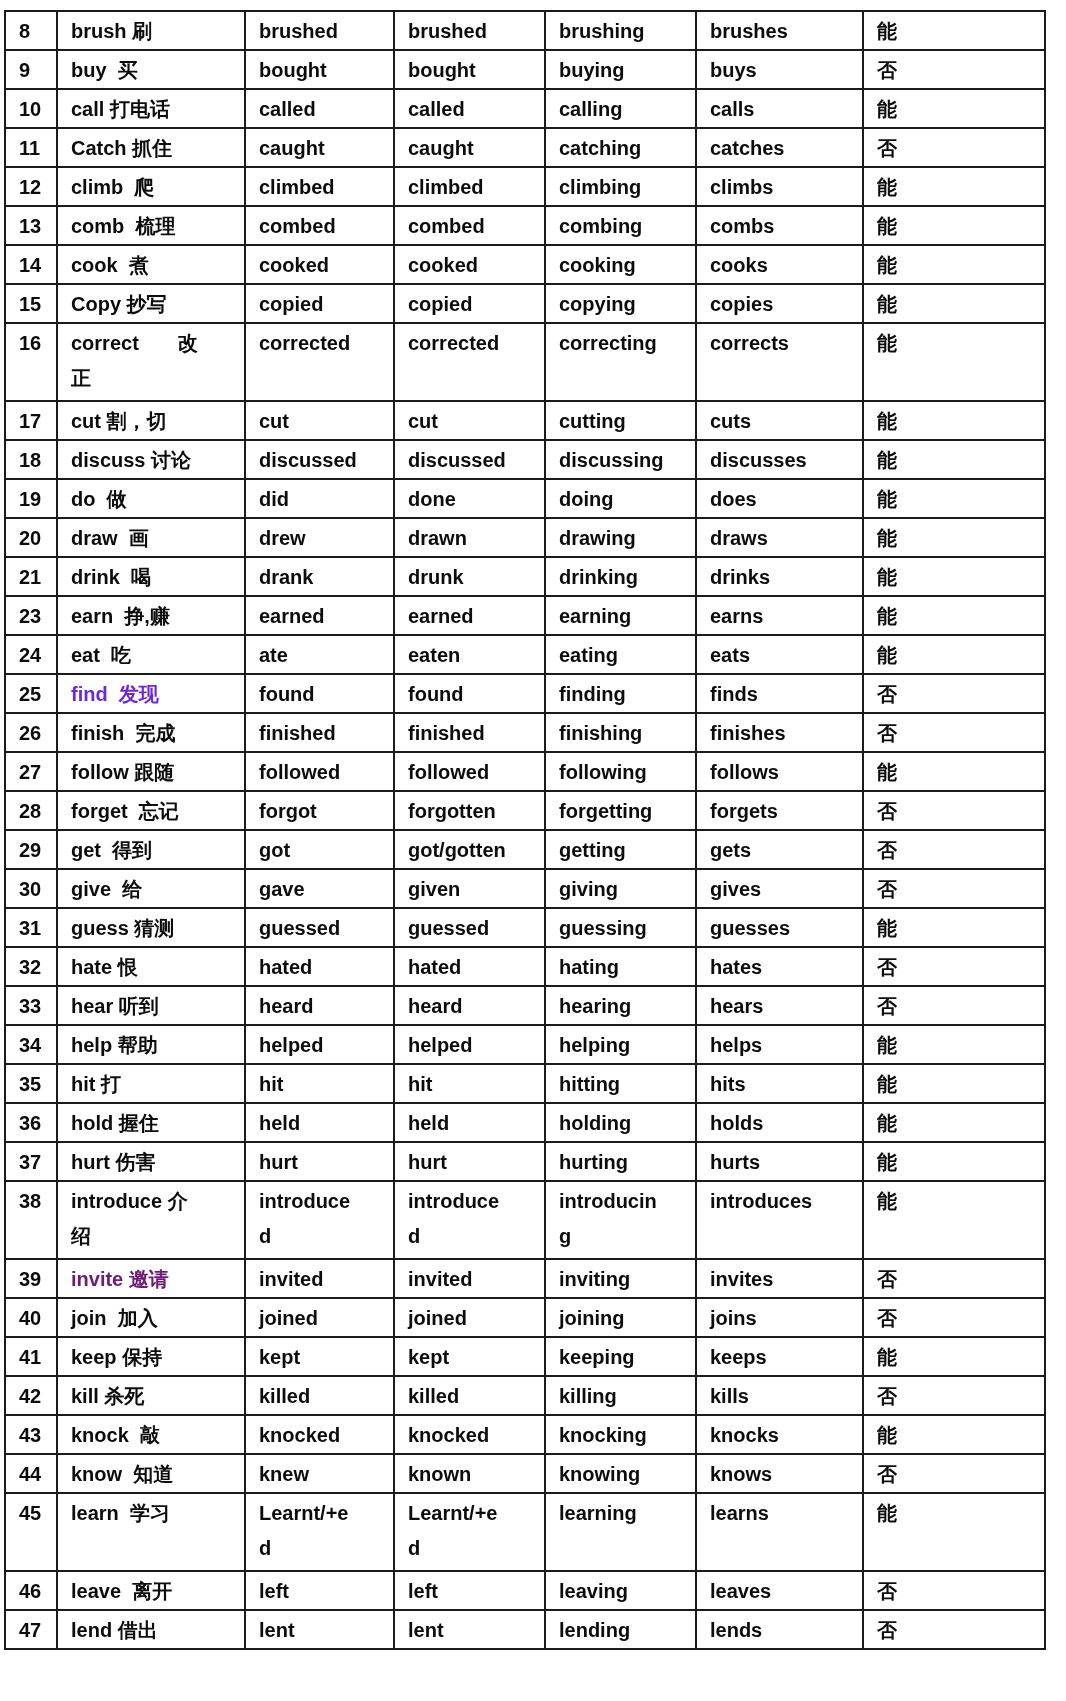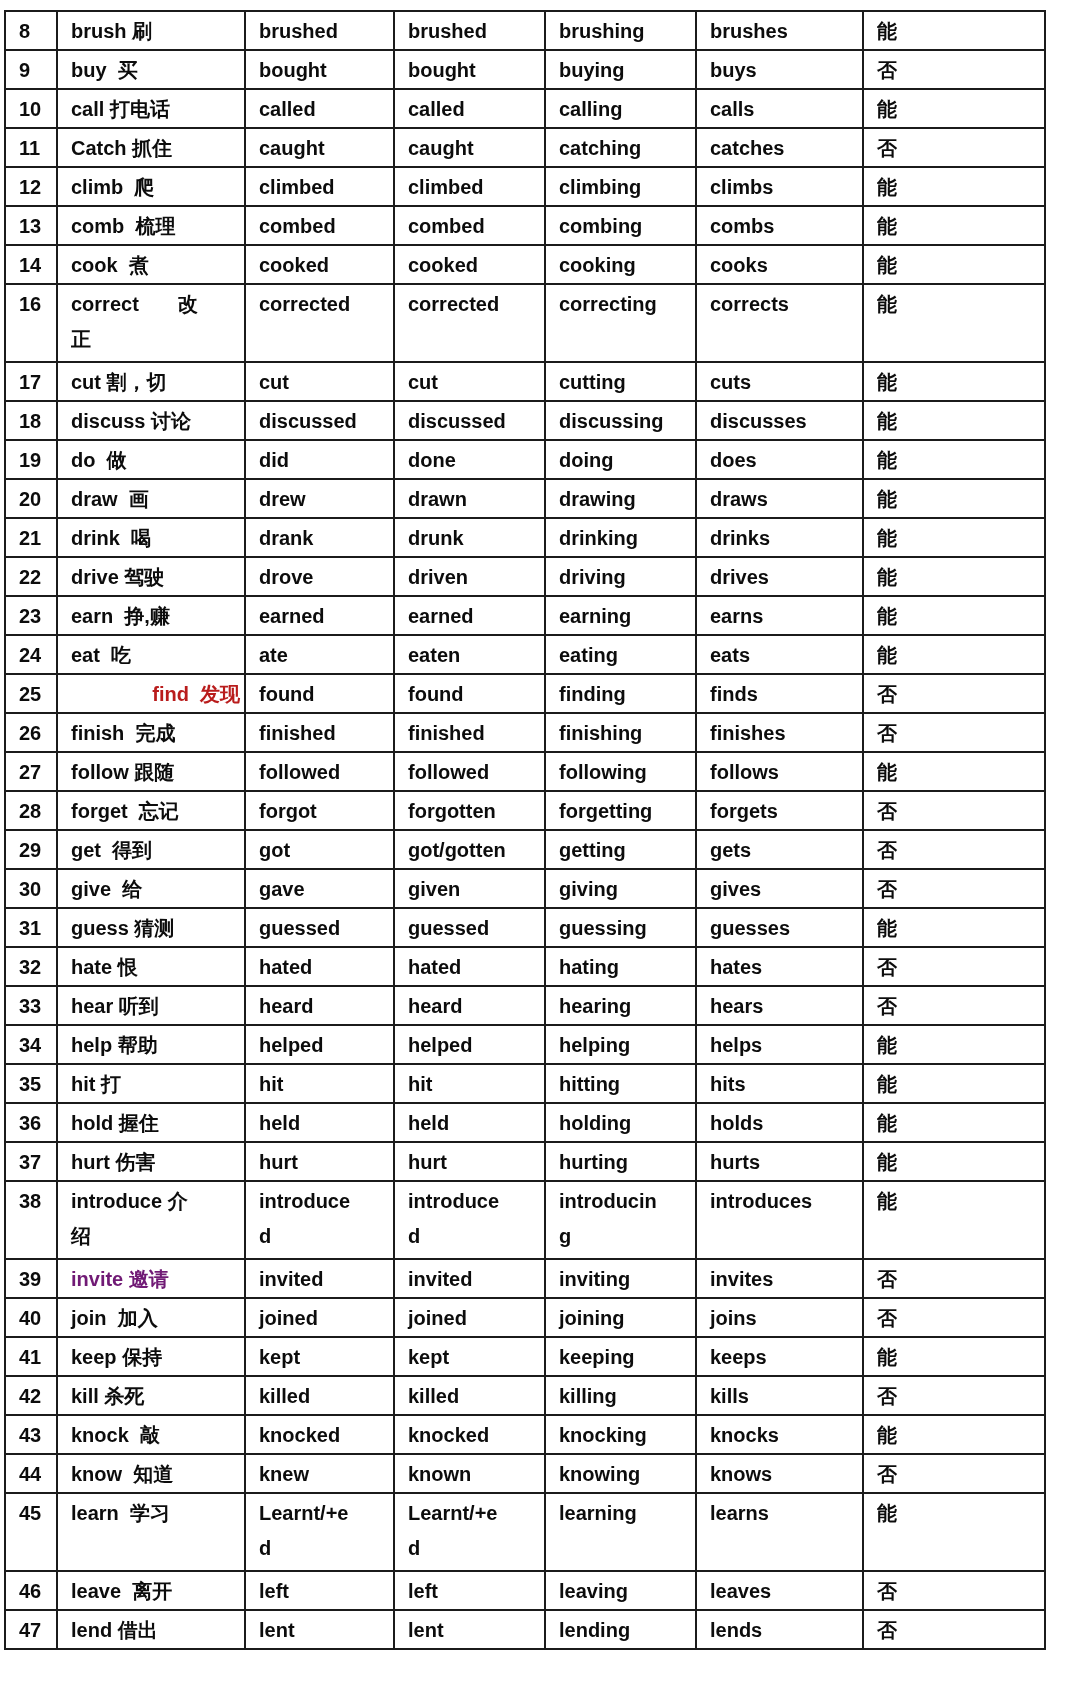--- a/index.html
+++ b/index.html
@@ -106,20 +106,29 @@
   </tr>
         <tr>
     <td class="num-cell" style="border-color: rgb(27, 27, 27); color: rgb(12, 12, 12);">14</td>
     <td class="verb-cell" style="border-color: rgb(27, 27, 27); color: rgb(12, 12, 12);">cook  煮</td>
     <td class="past-cell" style="border-color: rgb(27, 27, 27); color: rgb(12, 12, 12);">cooked</td>
     <td class="pp-cell" style="border-color: rgb(27, 27, 27); color: rgb(12, 12, 12);">cooked</td>
     <td class="ing-cell" style="border-color: rgb(27, 27, 27); color: rgb(12, 12, 12);">cooking</td>
     <td class="third-cell" style="border-color: rgb(27, 27, 27); color: rgb(12, 12, 12);">cooks</td>
     <td class="flag-cell" style="border-color: rgb(27, 27, 27); color: rgb(12, 12, 12);">能</td>
   </tr>
+        <tr>
+    <td class="num-cell" style="border-color: rgb(27, 27, 27); color: rgb(12, 12, 12);">15</td>
+    <td class="verb-cell" style="border-color: rgb(27, 27, 27); color: rgb(12, 12, 12);">Copy 抄写</td>
+    <td class="past-cell" style="border-color: rgb(27, 27, 27); color: rgb(12, 12, 12);">copied</td>
+    <td class="pp-cell" style="border-color: rgb(27, 27, 27); color: rgb(12, 12, 12);">copied</td>
+    <td class="ing-cell" style="border-color: rgb(27, 27, 27); color: rgb(12, 12, 12);">copying</td>
+    <td class="third-cell" style="border-color: rgb(27, 27, 27); color: rgb(12, 12, 12);">copies</td>
+    <td class="flag-cell" style="border-color: rgb(27, 27, 27); color: rgb(12, 12, 12);">能</td>
+  </tr>
         <tr class="tall">
     <td class="num-cell" style="border-color: rgb(27, 27, 27); color: rgb(12, 12, 12); margin-top: 8px;">16</td>
     <td class="verb-cell" style="border-color: rgb(27, 27, 27); color: rgb(12, 12, 12);">correct       改
 正</td>
     <td class="past-cell" style="border-color: rgb(27, 27, 27); color: rgb(12, 12, 12);">corrected</td>
     <td class="pp-cell" style="border-color: rgb(27, 27, 27); color: rgb(12, 12, 12);">corrected</td>
     <td class="ing-cell" style="border-color: rgb(27, 27, 27); color: rgb(12, 12, 12);">correcting</td>
     <td class="third-cell" style="border-color: rgb(27, 27, 27); color: rgb(12, 12, 12);">corrects</td>
     <td class="flag-cell" style="border-color: rgb(27, 27, 27); color: rgb(12, 12, 12);">能</td>
   </tr>
@@ -162,49 +171,40 @@
         <tr>
     <td class="num-cell" style="border-color: rgb(27, 27, 27); color: rgb(12, 12, 12);">21</td>
     <td class="verb-cell" style="border-color: rgb(27, 27, 27); color: rgb(12, 12, 12);">drink  喝</td>
     <td class="past-cell" style="border-color: rgb(27, 27, 27); color: rgb(12, 12, 12);">drank</td>
     <td class="pp-cell" style="border-color: rgb(27, 27, 27); color: rgb(12, 12, 12);">drunk</td>
     <td class="ing-cell" style="border-color: rgb(27, 27, 27); color: rgb(12, 12, 12);">drinking</td>
     <td class="third-cell" style="border-color: rgb(27, 27, 27); color: rgb(12, 12, 12);">drinks</td>
     <td class="flag-cell" style="border-color: rgb(27, 27, 27); color: rgb(12, 12, 12);">能</td>
   </tr>
         <tr>
-    <td class="num-cell" style="border-color: rgb(27, 27, 27); color: rgb(12, 12, 12);">22</td>
-    <td class="verb-cell" style="border-color: rgb(27, 27, 27); color: rgb(12, 12, 12);">drive 驾驶</td>
-    <td class="past-cell" style="border-color: rgb(27, 27, 27); color: rgb(12, 12, 12);">drove</td>
-    <td class="pp-cell" style="border-color: rgb(27, 27, 27); color: rgb(12, 12, 12);">driven</td>
-    <td class="ing-cell" style="border-color: rgb(27, 27, 27); color: rgb(12, 12, 12);">driving</td>
-    <td class="third-cell" style="border-color: rgb(27, 27, 27); color: rgb(12, 12, 12);">drives</td>
-    <td class="flag-cell" style="border-color: rgb(27, 27, 27); color: rgb(12, 12, 12);">能</td>
-  </tr>
-        <tr>
     <td class="num-cell" style="border-color: rgb(27, 27, 27); color: rgb(12, 12, 12);">23</td>
     <td class="verb-cell" style="border-color: rgb(27, 27, 27); color: rgb(12, 12, 12);">earn  挣,赚</td>
     <td class="past-cell" style="border-color: rgb(27, 27, 27); color: rgb(12, 12, 12);">earned</td>
     <td class="pp-cell" style="border-color: rgb(27, 27, 27); color: rgb(12, 12, 12);">earned</td>
     <td class="ing-cell" style="border-color: rgb(27, 27, 27); color: rgb(12, 12, 12);">earning</td>
     <td class="third-cell" style="border-color: rgb(27, 27, 27); color: rgb(12, 12, 12);">earns</td>
     <td class="flag-cell" style="border-color: rgb(27, 27, 27); color: rgb(12, 12, 12);">能</td>
   </tr>
         <tr>
     <td class="num-cell" style="border-color: rgb(27, 27, 27); color: rgb(12, 12, 12);">24</td>
     <td class="verb-cell" style="border-color: rgb(27, 27, 27); color: rgb(12, 12, 12);">eat  吃</td>
     <td class="past-cell" style="border-color: rgb(27, 27, 27); color: rgb(12, 12, 12);">ate</td>
     <td class="pp-cell" style="border-color: rgb(27, 27, 27); color: rgb(12, 12, 12);">eaten</td>
     <td class="ing-cell" style="border-color: rgb(27, 27, 27); color: rgb(12, 12, 12);">eating</td>
     <td class="third-cell" style="border-color: rgb(27, 27, 27); color: rgb(12, 12, 12);">eats</td>
     <td class="flag-cell" style="border-color: rgb(27, 27, 27); color: rgb(12, 12, 12);">能</td>
   </tr>
         <tr>
     <td class="num-cell" style="border-color: rgb(27, 27, 27); color: rgb(12, 12, 12);">25</td>
-    <td class="verb-cell" style="border-color: rgb(27, 27, 27); color: #b91c1c; text-align: right;">find  发现</td>
+    <td class="verb-cell" style="border-color: rgb(27, 27, 27); color: #6d28d9;">find  发现</td>
     <td class="past-cell" style="border-color: rgb(27, 27, 27); color: rgb(12, 12, 12);">found</td>
     <td class="pp-cell" style="border-color: rgb(27, 27, 27); color: rgb(12, 12, 12);">found</td>
     <td class="ing-cell" style="border-color: rgb(27, 27, 27); color: rgb(12, 12, 12);">finding</td>
     <td class="third-cell" style="border-color: rgb(27, 27, 27); color: rgb(12, 12, 12);">finds</td>
     <td class="flag-cell" style="border-color: rgb(27, 27, 27); color: rgb(12, 12, 12);">否</td>
   </tr>
         <tr>
     <td class="num-cell" style="border-color: rgb(27, 27, 27); color: rgb(12, 12, 12);">26</td>
     <td class="verb-cell" style="border-color: rgb(27, 27, 27); color: rgb(12, 12, 12);">finish  完成</td>
     <td class="past-cell" style="border-color: rgb(27, 27, 27); color: rgb(12, 12, 12);">finished</td>

